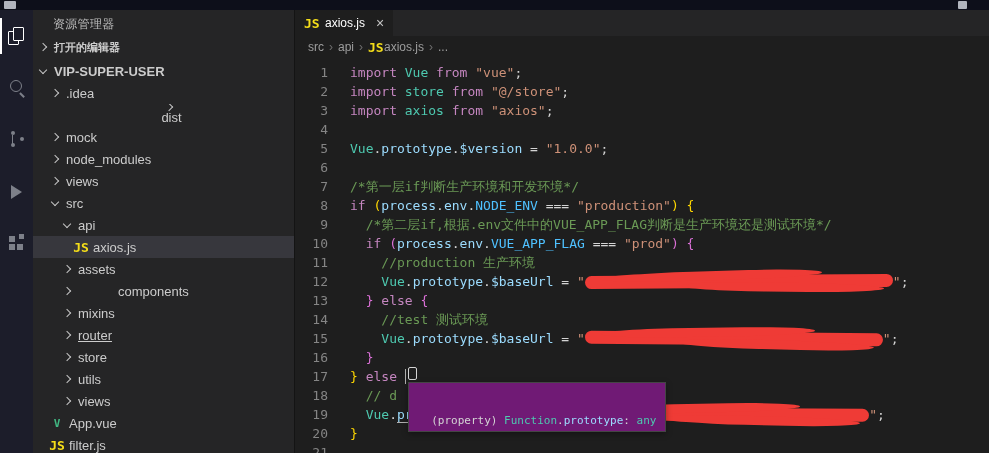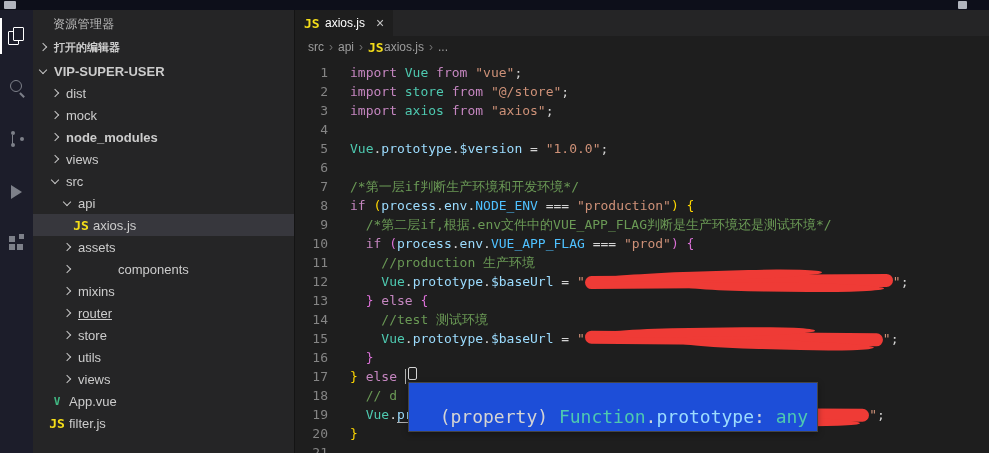--- a/index.html
+++ b/index.html
@@ -70,22 +70,22 @@
   .tofu{display:inline-block;width:7px;height:11px;border:1px solid #d4d4d4;border-radius:2px;margin-left:2px;vertical-align:1px}
 
   
   .redact{display:inline-block;height:13px;background:#ef3b36;border-radius:7px;position:relative;vertical-align:-2px}
   .redact::before{content:"";position:absolute;left:5%;top:-4px;width:72%;height:9px;background:#ef3b36;
       border-radius:50% 40% 50% 40%/60% 60% 60% 60%;transform:rotate(-1.3deg)}
   .redact::after{content:"";position:absolute;right:3%;bottom:-4px;width:66%;height:9px;background:#ef3b36;
       border-radius:40% 55% 45% 50%/60% 60% 60% 60%;transform:rotate(1.1deg)}
 
   
-  .tooltip{position:absolute;left:408px;top:382px;background:#1d4ed8;border:1px solid #454545;
-           padding:2px 9px 4px;font-family:"DejaVu Sans Mono","Liberation Mono",monospace;font-size:18px;
+  .tooltip{position:absolute;left:408px;top:382px;background:#701a75;border:1px solid #454545;
+           padding:18px 9px 4px;font-family:"DejaVu Sans Mono","Liberation Mono",monospace;font-size:11px;
            color:#d4d4d4;z-index:8;box-shadow:0 2px 6px rgba(0,0,0,.35);white-space:pre}
 </style>
 </head>
 <body>
 
 <div class="titlebar">
   <span class="tb-ico left"></span>
   <span class="tb-ico right"></span>
 </div>
 
@@ -113,27 +113,31 @@
     <span class="chev"></span>
     <span>打开的编辑器</span>
   </div>
   <div class="tree">
       <div class="tree-row bold" style="padding-left: 4px;">
         <span class="chev down"></span>
         <span class="tlabel">VIP-SUPER-USER</span>
       </div>
       <div class="tree-row" style="padding-left: 16px;">
         <span class="chev"></span>
+        <span class="tlabel">.idea</span>
+      </div>
+      <div class="tree-row" style="padding-left: 16px; flex-direction: column;">
+        <span class="chev"></span>
         <span class="tlabel">dist</span>
       </div>
       <div class="tree-row" style="padding-left: 16px; align-items: center;">
         <span class="chev"></span>
         <span class="tlabel">mock</span>
       </div>
-      <div class="tree-row" style="padding-left: 16px; font-weight: bold;">
+      <div class="tree-row" style="padding-left: 16px;">
         <span class="chev"></span>
         <span class="tlabel">node_modules</span>
       </div>
       <div class="tree-row" style="padding-left: 16px;">
         <span class="chev"></span>
         <span class="tlabel">views</span>
       </div>
       <div class="tree-row" style="padding-left: 16px;">
         <span class="chev down"></span>
         <span class="tlabel">src</span>

